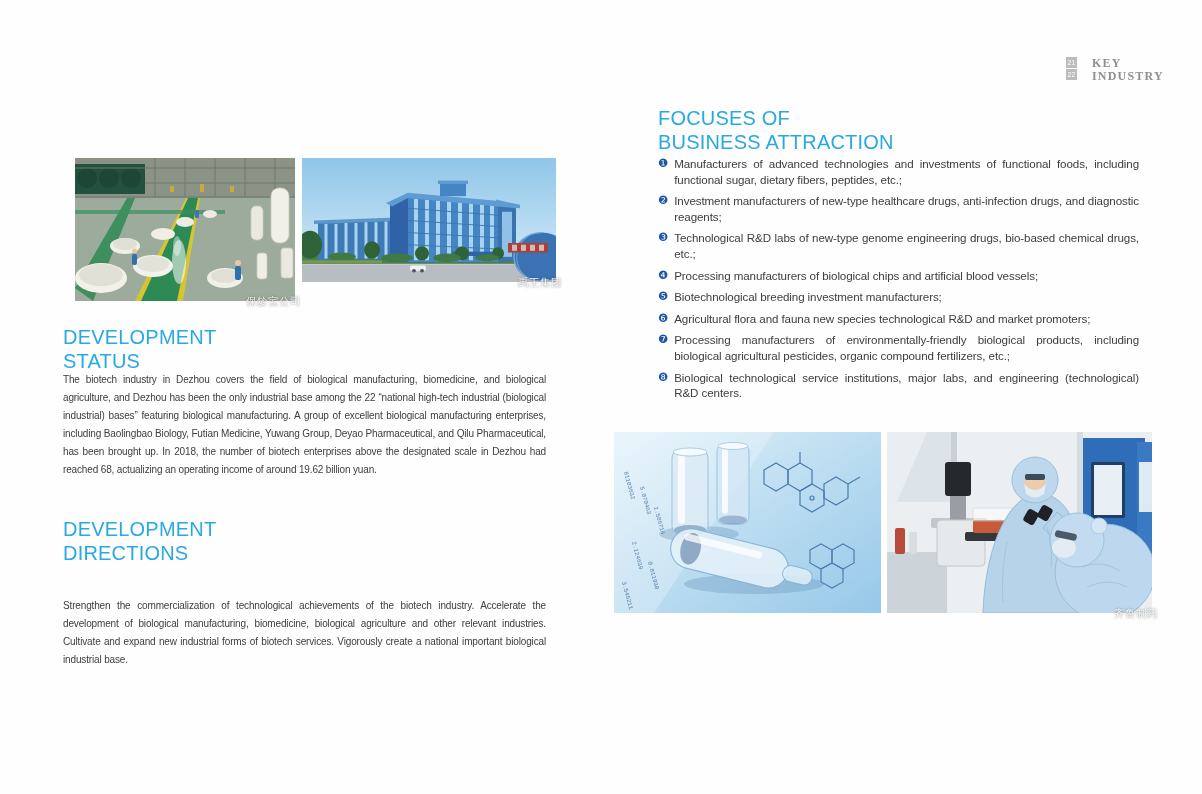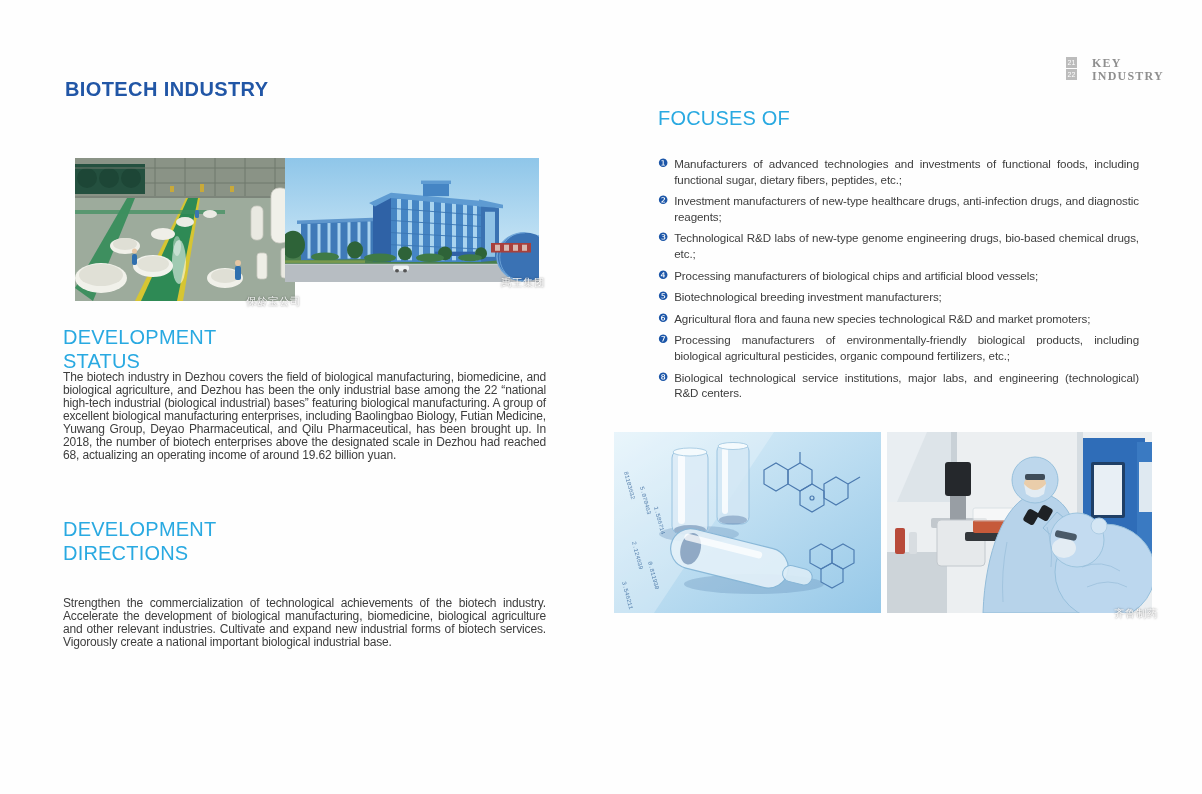--- a/index.html
+++ b/index.html
@@ -20,48 +20,47 @@
   .sec-heading{
     position:absolute;margin:0;font-size:20px;line-height:24px;font-weight:400;
     letter-spacing:.2px;color:#29a9e1;
   }
   #h-dev-status{left:63px;top:325px;}
   #h-dev-directions{left:63px;top:517px;}
   #h-focuses{left:658px;top:106px;}
   
   .body-text{
     position:absolute;left:63px;width:483px;margin:0;
-    font-size:12px;line-height:13px;letter-spacing:-.15px;text-align:justify;color:#3d3d3d;
+    font-size:10px;line-height:18px;letter-spacing:-.15px;text-align:justify;color:#3d3d3d;
   }
   #p-status{top:371px;}
   #p-directions{top:567px;margin-top:30px;}
   #p-goal{top:646px;text-align:left;}
   
   .focus-list{position:absolute;left:658px;top:156px;width:481px;}
   .focus-item{display:flex;gap:6px;margin-bottom:6px;font-size:11.6px;line-height:15.6px;letter-spacing:-.1px;text-align:justify;color:#3d3d3d;}
   .focus-num{flex:0 0 auto;color:#1c56a8;font-size:11.5px;line-height:15.6px;}
   .focus-text{flex:1 1 auto;}
   
   .photo{position:absolute;overflow:hidden;margin:0;padding:12px;}
   .photo svg{display:block;width:100%;height:100%;}
   #photo-factory{left:63px;top:146px;width:220px;height:143px;}
-  #photo-building{left:273px;top:146px;width:254px;height:124px;}
+  #photo-building{left:290px;top:146px;width:254px;height:124px;}
   #photo-vials{left:602px;top:420px;width:267px;height:181px;}
   #photo-lab{left:875px;top:420px;width:265px;height:181px;}
   .photo-caption{
     position:absolute;right:6px;bottom:4px;color:rgba(255,255,255,.95);
     font-size:10.5px;text-shadow:0 0 2px rgba(0,0,0,.55);letter-spacing:.5px;
   }
 </style>
 </head>
 <body>
 
 <div class="page">
 
-  <h1 class="page-title">BIOTECH INDUSTRY</h1>
 
   <div class="logo">
     <div class="logo-squares">
       <span class="logo-sq">21</span>
       <span class="logo-sq">22</span>
     </div>
     <div class="logo-text">
       <span>KEY</span><br>
       <span>INDUSTRY</span>
     </div>
@@ -225,20 +224,21 @@
   <p class="body-text" id="p-status">The biotech industry in Dezhou covers the field of biological manufacturing, biomedicine, and biological agriculture, and Dezhou has been the only industrial base among the 22 “national high-tech industrial (biological industrial) bases” featuring biological manufacturing. A group of excellent biological manufacturing enterprises, including Baolingbao Biology, Futian Medicine, Yuwang Group, Deyao Pharmaceutical, and Qilu Pharmaceutical, has been brought up. In 2018, the number of biotech enterprises above the designated scale in Dezhou had reached 68, actualizing an operating income of around 19.62 billion yuan.</p>
 
   <h2 class="sec-heading" id="h-dev-directions">
     <span>DEVELOPMENT</span><br>
     <span>DIRECTIONS</span>
   </h2>
   <p class="body-text" id="p-directions">Strengthen the commercialization of technological achievements of the biotech industry. Accelerate the development of biological manufacturing, biomedicine, biological agriculture and other relevant industries. Cultivate and expand new industrial forms of biotech services. Vigorously create a national important biological industrial base.</p>
 
   <h2 class="sec-heading" id="h-focuses">
     <span>FOCUSES OF</span><br>
+    <span>BUSINESS ATTRACTION</span>
   </h2>
 
   <div class="focus-list">
 
       <div class="focus-item">
         <span class="focus-num">❶</span>
         <span class="focus-text">Manufacturers of advanced technologies and investments of functional foods, including functional sugar, dietary fibers, peptides, etc.;</span>
       </div>
 
       <div class="focus-item">

